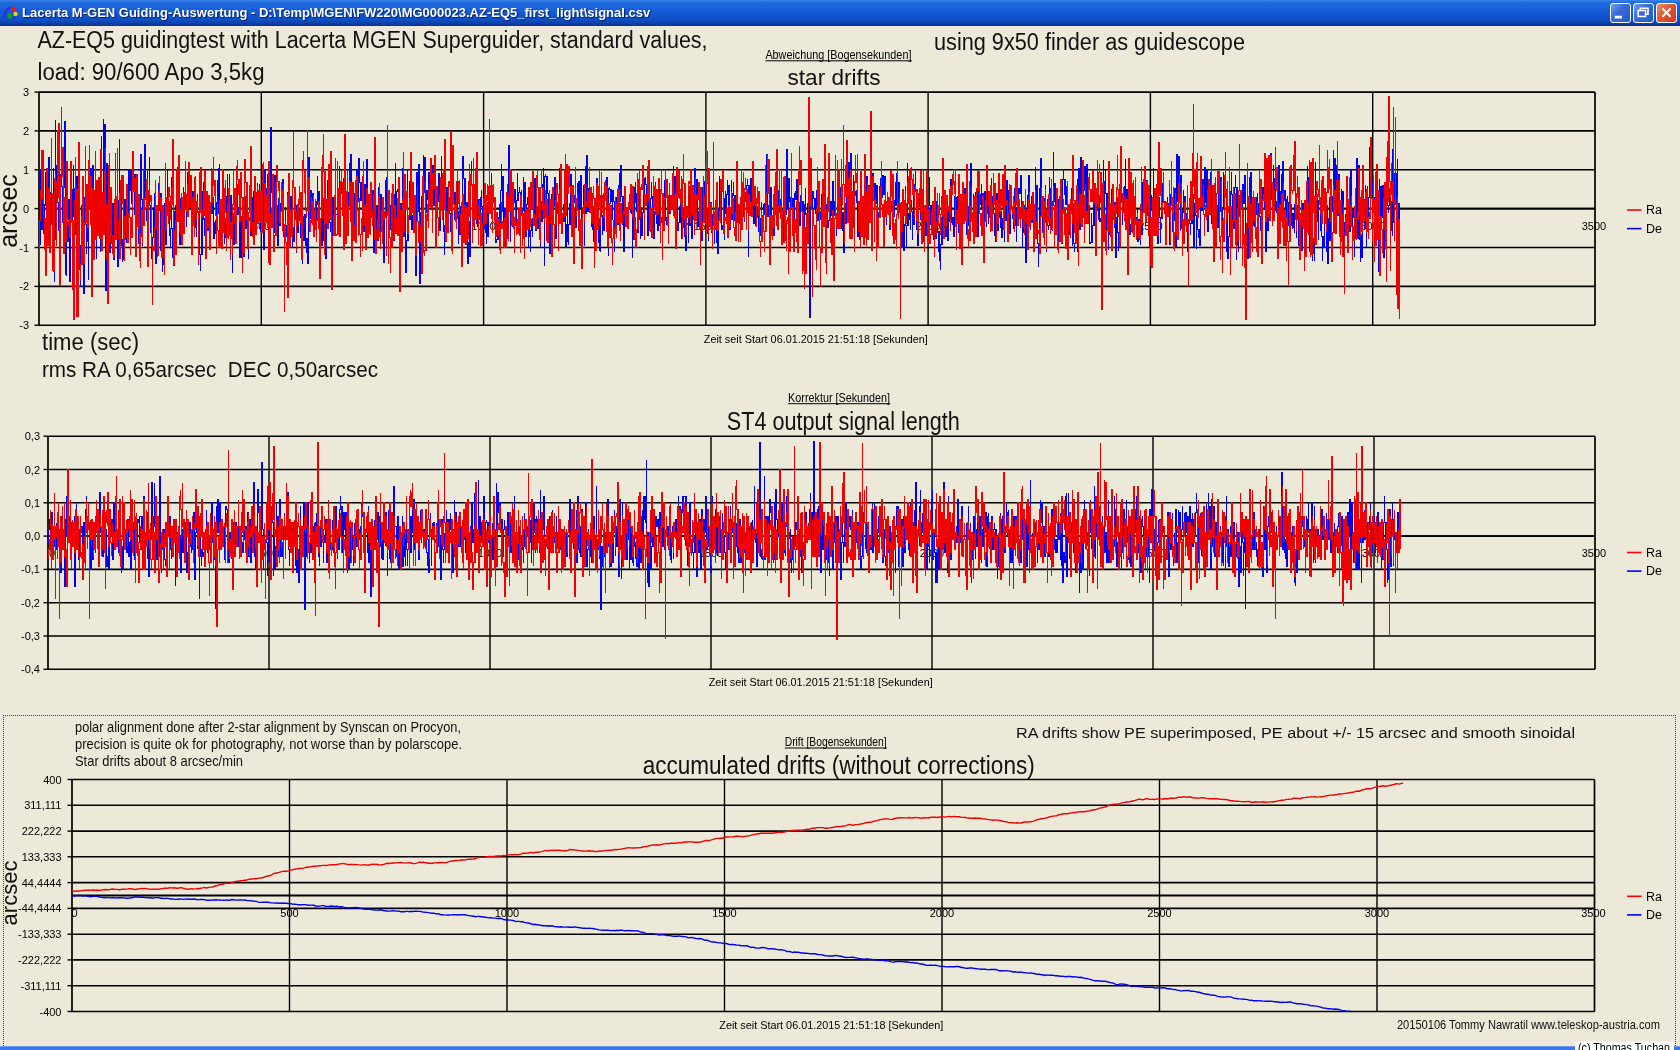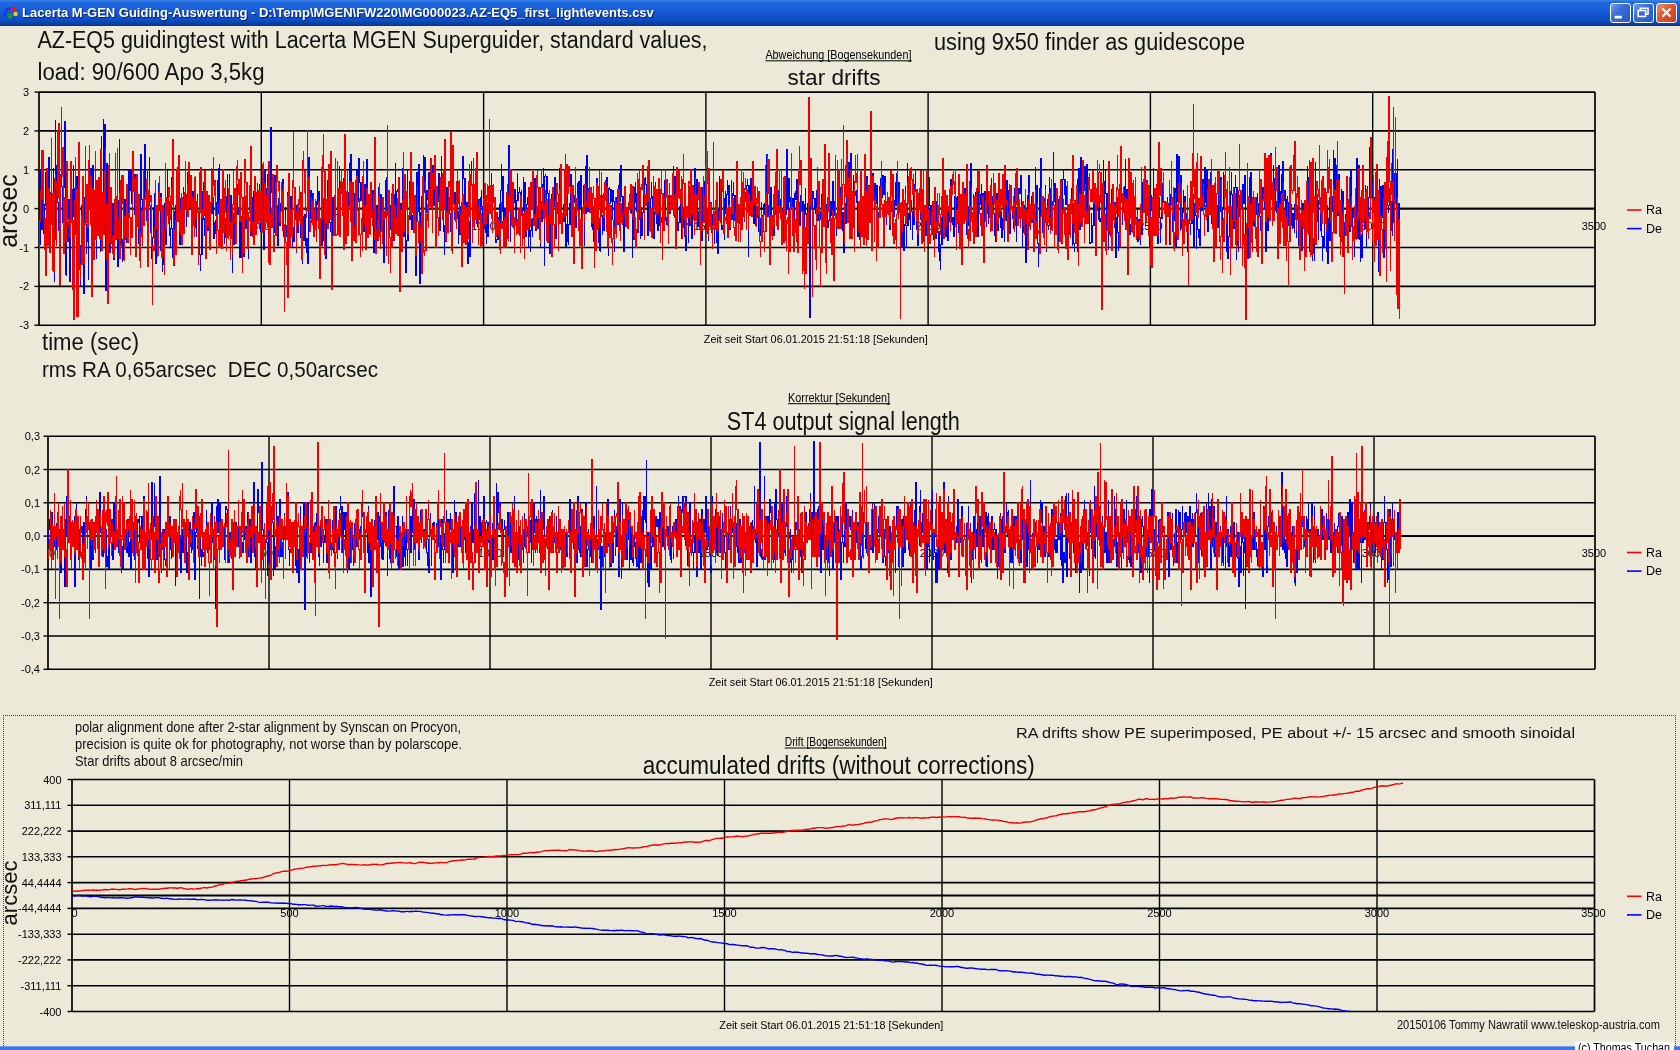--- a/index.html
+++ b/index.html
@@ -192,21 +192,21 @@
     <text x="1578" y="1051.5" font-size="12.5" text-anchor="start" fill="#000" textLength="92" lengthAdjust="spacingAndGlyphs">(c) Thomas Tuchan</text>
 </svg>
 <div id="titlebar">
 <svg id="ticon" viewBox="0 0 16 16">
       <path d="M2 12 C1 8 3 3 8 3" stroke="#2233dd" stroke-width="2.2" fill="none"></path>
       <circle cx="11" cy="4" r="2.4" fill="#e02020"></circle>
       <circle cx="12.5" cy="9" r="2.2" fill="#e8d020"></circle>
       <circle cx="7" cy="11" r="2.6" fill="#18a018"></circle>
       <circle cx="11" cy="13" r="1.8" fill="#2233dd"></circle>
     </svg>
-<span id="ttext">Lacerta M-GEN Guiding-Auswertung - D:\Temp\MGEN\FW220\MG000023.AZ-EQ5_first_light\events.csv</span>
+<span id="ttext">Lacerta M-GEN Guiding-Auswertung - D:\Temp\MGEN\FW220\MG000023.AZ-EQ5_first_light\signal.csv</span>
 <div class="wbtn" id="bmin"><svg viewBox="0 0 21 20">
         <rect x="4" y="13" width="8" height="3" fill="#fff"></rect>
       </svg></div>
 <div class="wbtn" id="bmax"><svg viewBox="0 0 21 20">
         <path d="M7 7.2 v-2.4 h8.5 v6.4 h-2.6" fill="none" stroke="#fff" stroke-width="1.7"></path>
         <rect x="4.6" y="7.2" width="8.2" height="6.6" fill="none" stroke="#fff" stroke-width="1.7"></rect>
       </svg></div>
 <div class="wbtn" id="bclose"><svg viewBox="0 0 21 20">
         <path d="M6 5 L15 14 M15 5 L6 14" stroke="#fff" stroke-width="2.4"></path>
       </svg></div>

